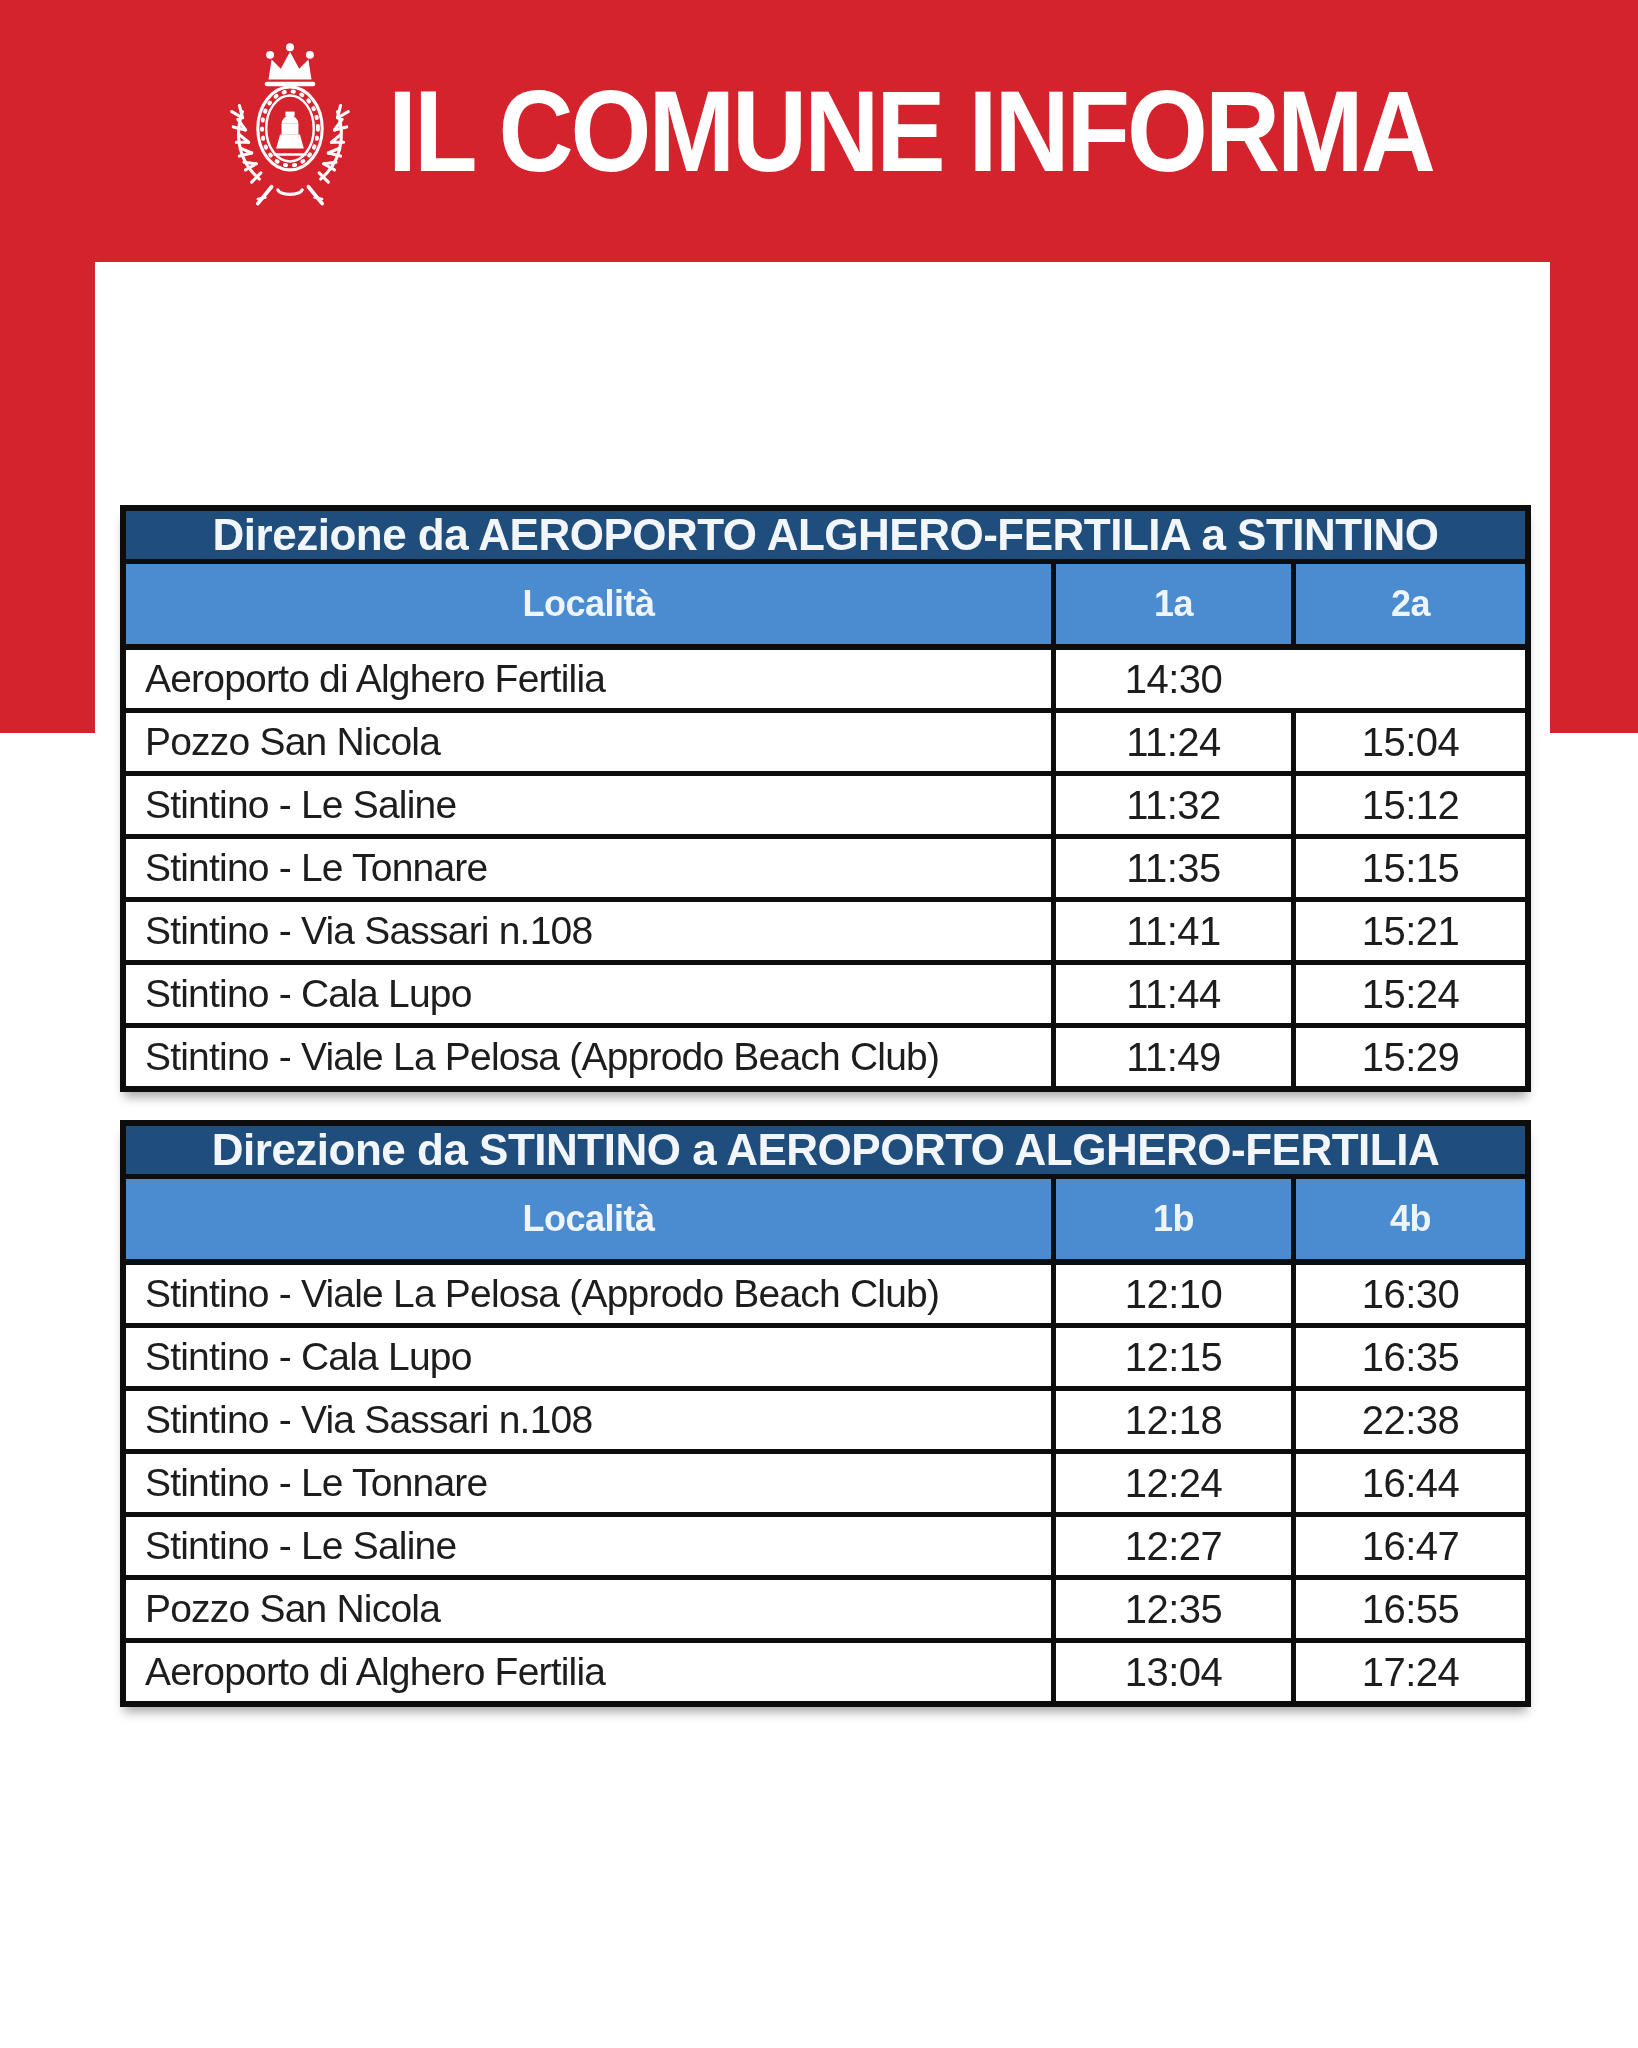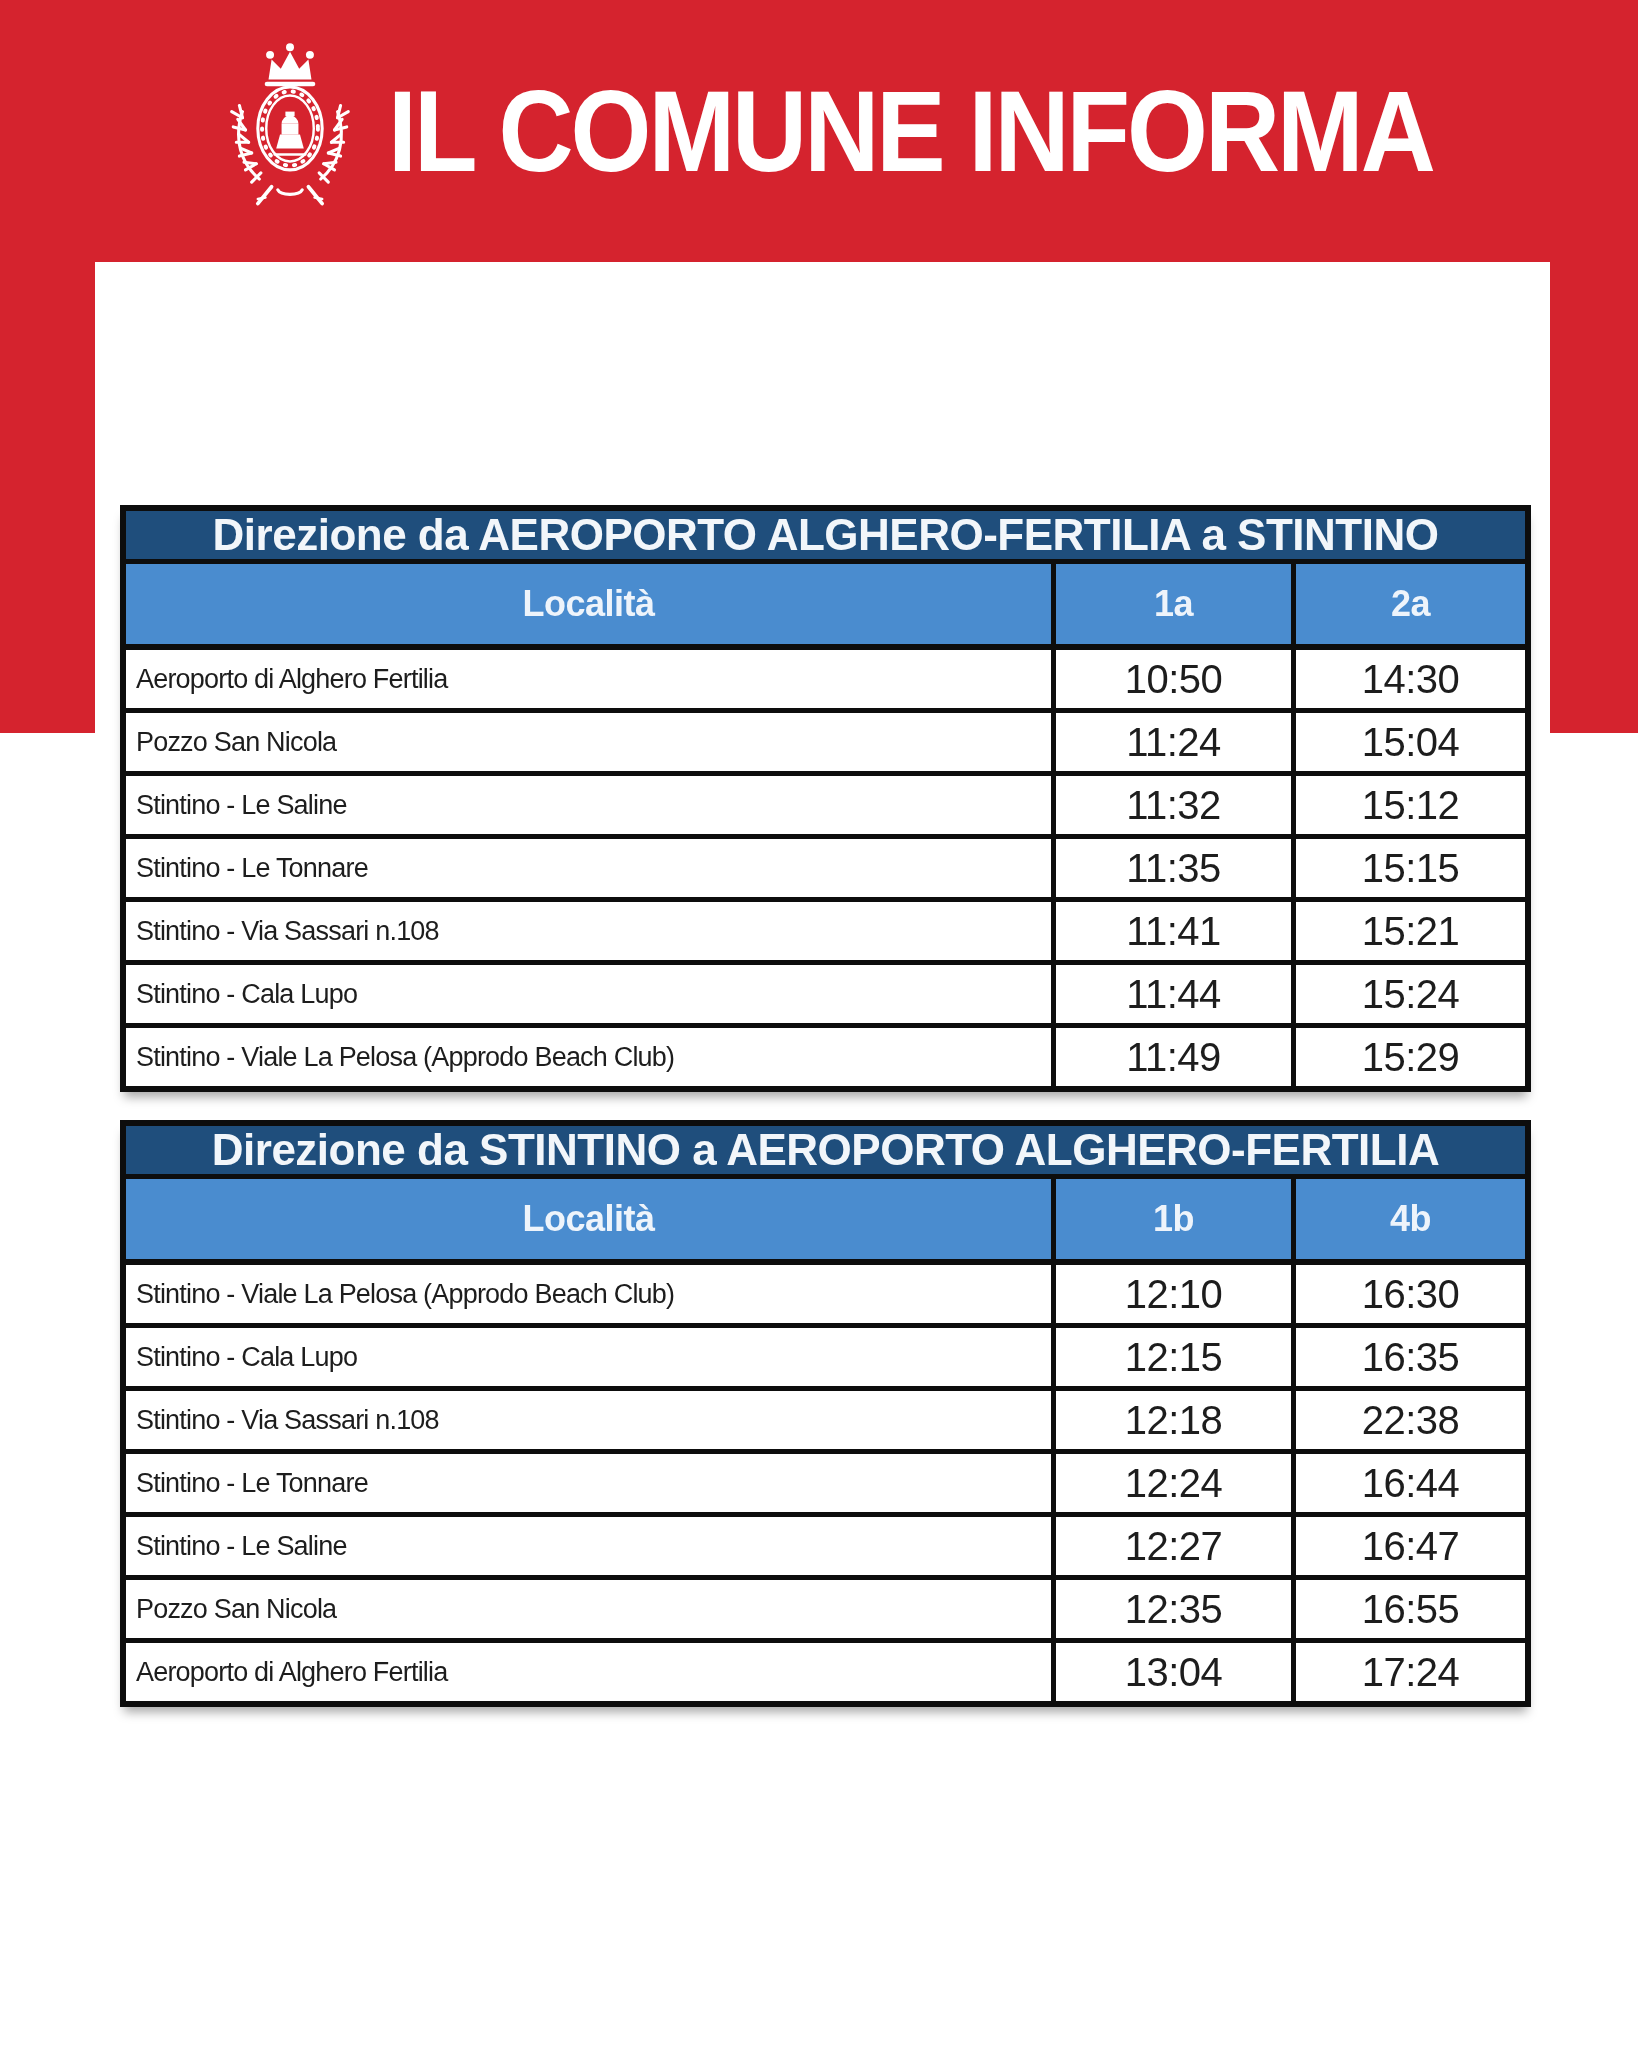--- a/index.html
+++ b/index.html
@@ -43,21 +43,21 @@
   }
   .tt-head>div+div{border-left:5px solid #0d0d0d;}
   .tt-row{
     display:grid;grid-template-columns:925px 240px 234px;
     height:58px;border-bottom:5px solid #0d0d0d;background:#ffffff;
   }
   .tt-row:last-child{border-bottom:none;}
   .tt-row>div{box-sizing:border-box;display:flex;align-items:center;overflow:hidden;}
   .tt-row>div+div{border-left:5px solid #0d0d0d;}
   .c-loc{
-    padding-left:10px;color:#1d1d1d;font-size:27px;letter-spacing:-0.8px;
+    padding-left:19px;color:#1d1d1d;font-size:39px;letter-spacing:-0.8px;
     white-space:nowrap;
   }
   .c-time{justify-content:center;color:#1d1d1d;font-size:40px;letter-spacing:-0.5px;}
   #table-a{top:505px;}
   #table-b{top:1120px;}
 </style>
 </head>
 <body>
 
 <div id="page">
@@ -111,21 +111,20 @@
 
   <div class="tt" id="table-a">
     <div class="tt-title">Direzione da AEROPORTO ALGHERO-FERTILIA a STINTINO</div>
     <div class="tt-head">
       <div>Località</div>
       <div>1a</div>
       <div>2a</div>
     </div>
     <div class="tt-row">
       <div class="c-loc">Aeroporto di Alghero Fertilia</div>
-      <div class="c-time">10:50</div>
       <div class="c-time">14:30</div>
     </div>
     <div class="tt-row">
       <div class="c-loc">Pozzo San Nicola</div>
       <div class="c-time">11:24</div>
       <div class="c-time">15:04</div>
     </div>
     <div class="tt-row">
       <div class="c-loc">Stintino - Le Saline</div>
       <div class="c-time">11:32</div>

